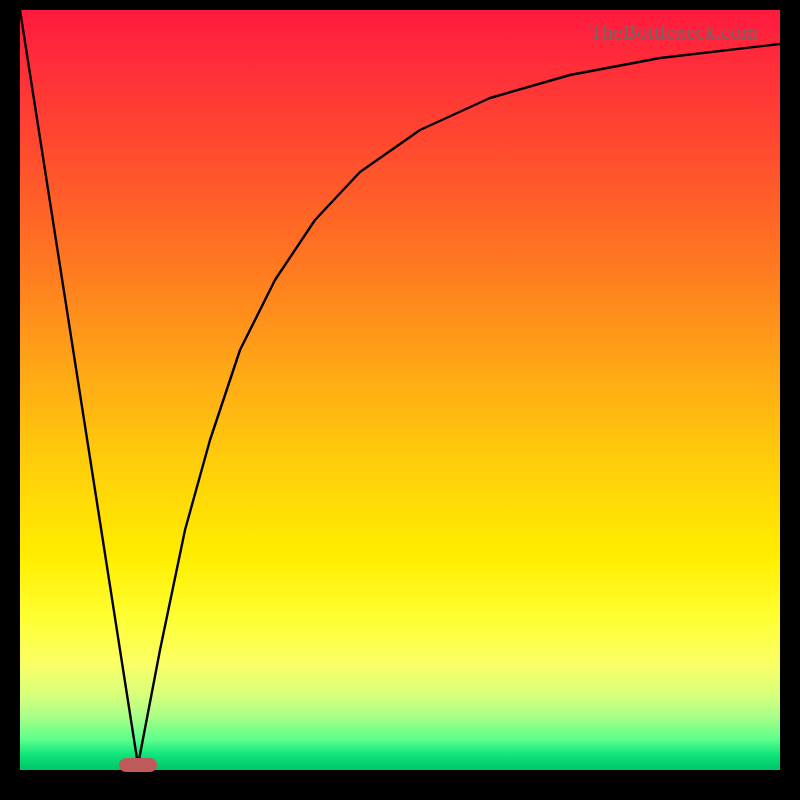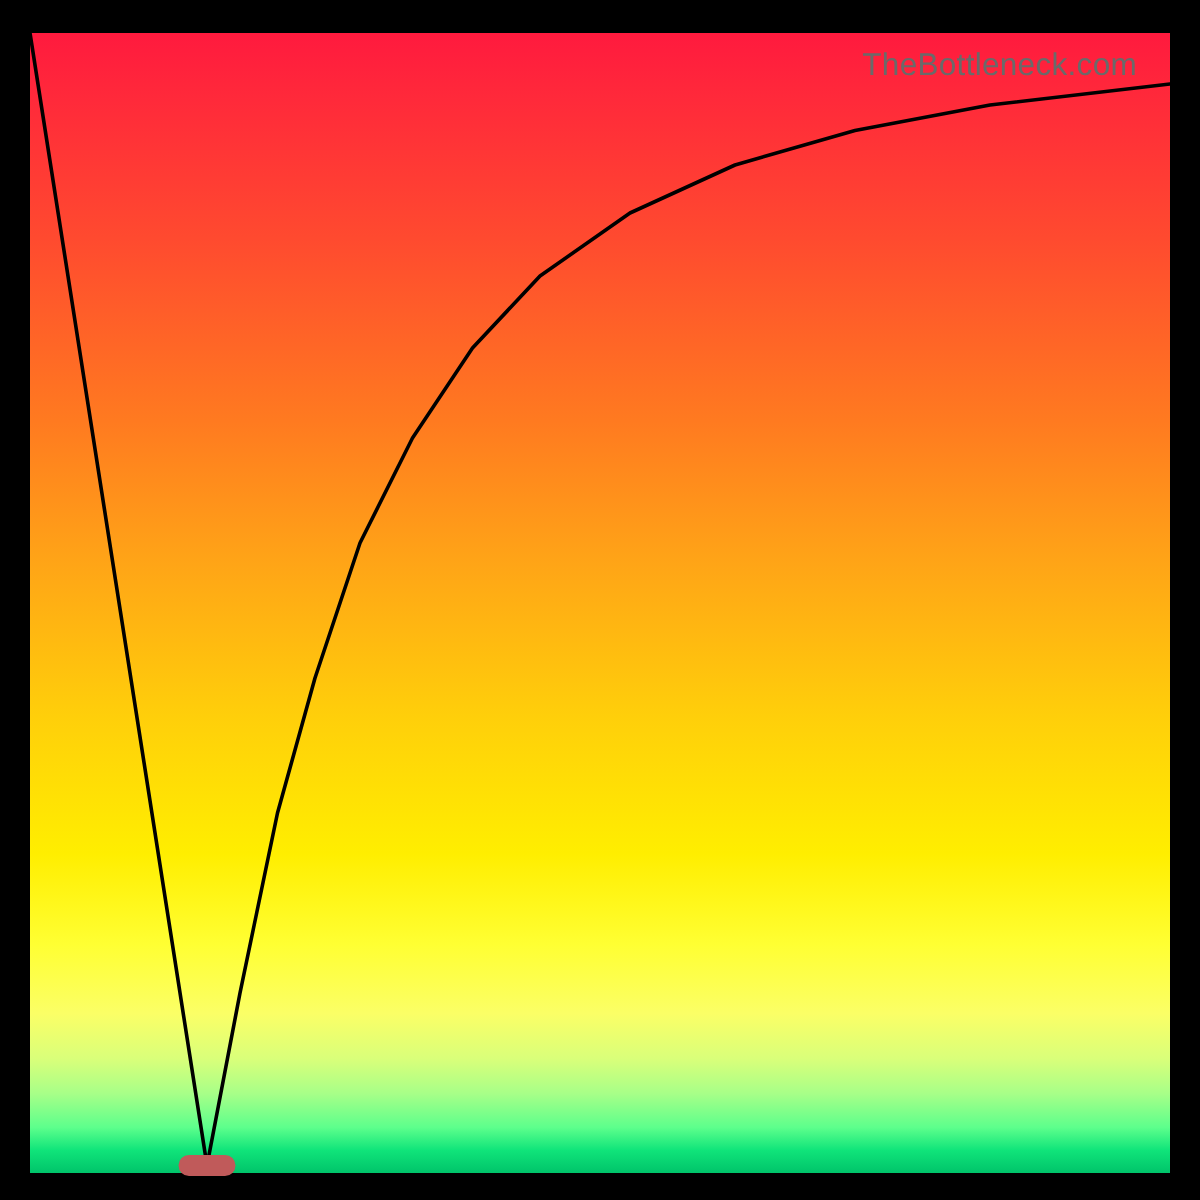--- a/index.html
+++ b/index.html
@@ -13,40 +13,41 @@
   }
   .frame {
     position: relative;
     width: 800px;
     height: 800px;
     background: #000;
   }
   .plot {
     position: absolute;
     left: 20px;
-    top: 22px;
+    top: 10px;
     width: 760px;
     height: 760px;
     background: linear-gradient(
       to bottom,
       #ff1a3e 0%,
       #ff2a3a 6%,
       #ff4a2f 18%,
       #ff7a20 34%,
       #ffa317 46%,
       #ffcf0a 60%,
       #ffee00 72%,
       #ffff33 80%,
       #fbff66 86%,
       #d9ff7a 90%,
       #a8ff88 93%,
       #5dff8c 96%,
       #10e47a 98%,
       #00c46a 100%
     );
+    font-family: Liberation Serif, serif;
   }
   .watermark {
     position: absolute;
     top: 10px;
     right: 22px;
     color: #6a6a6a;
     font-size: 21px;
     font-weight: 500;
     letter-spacing: 0.2px;
     z-index: 5;

